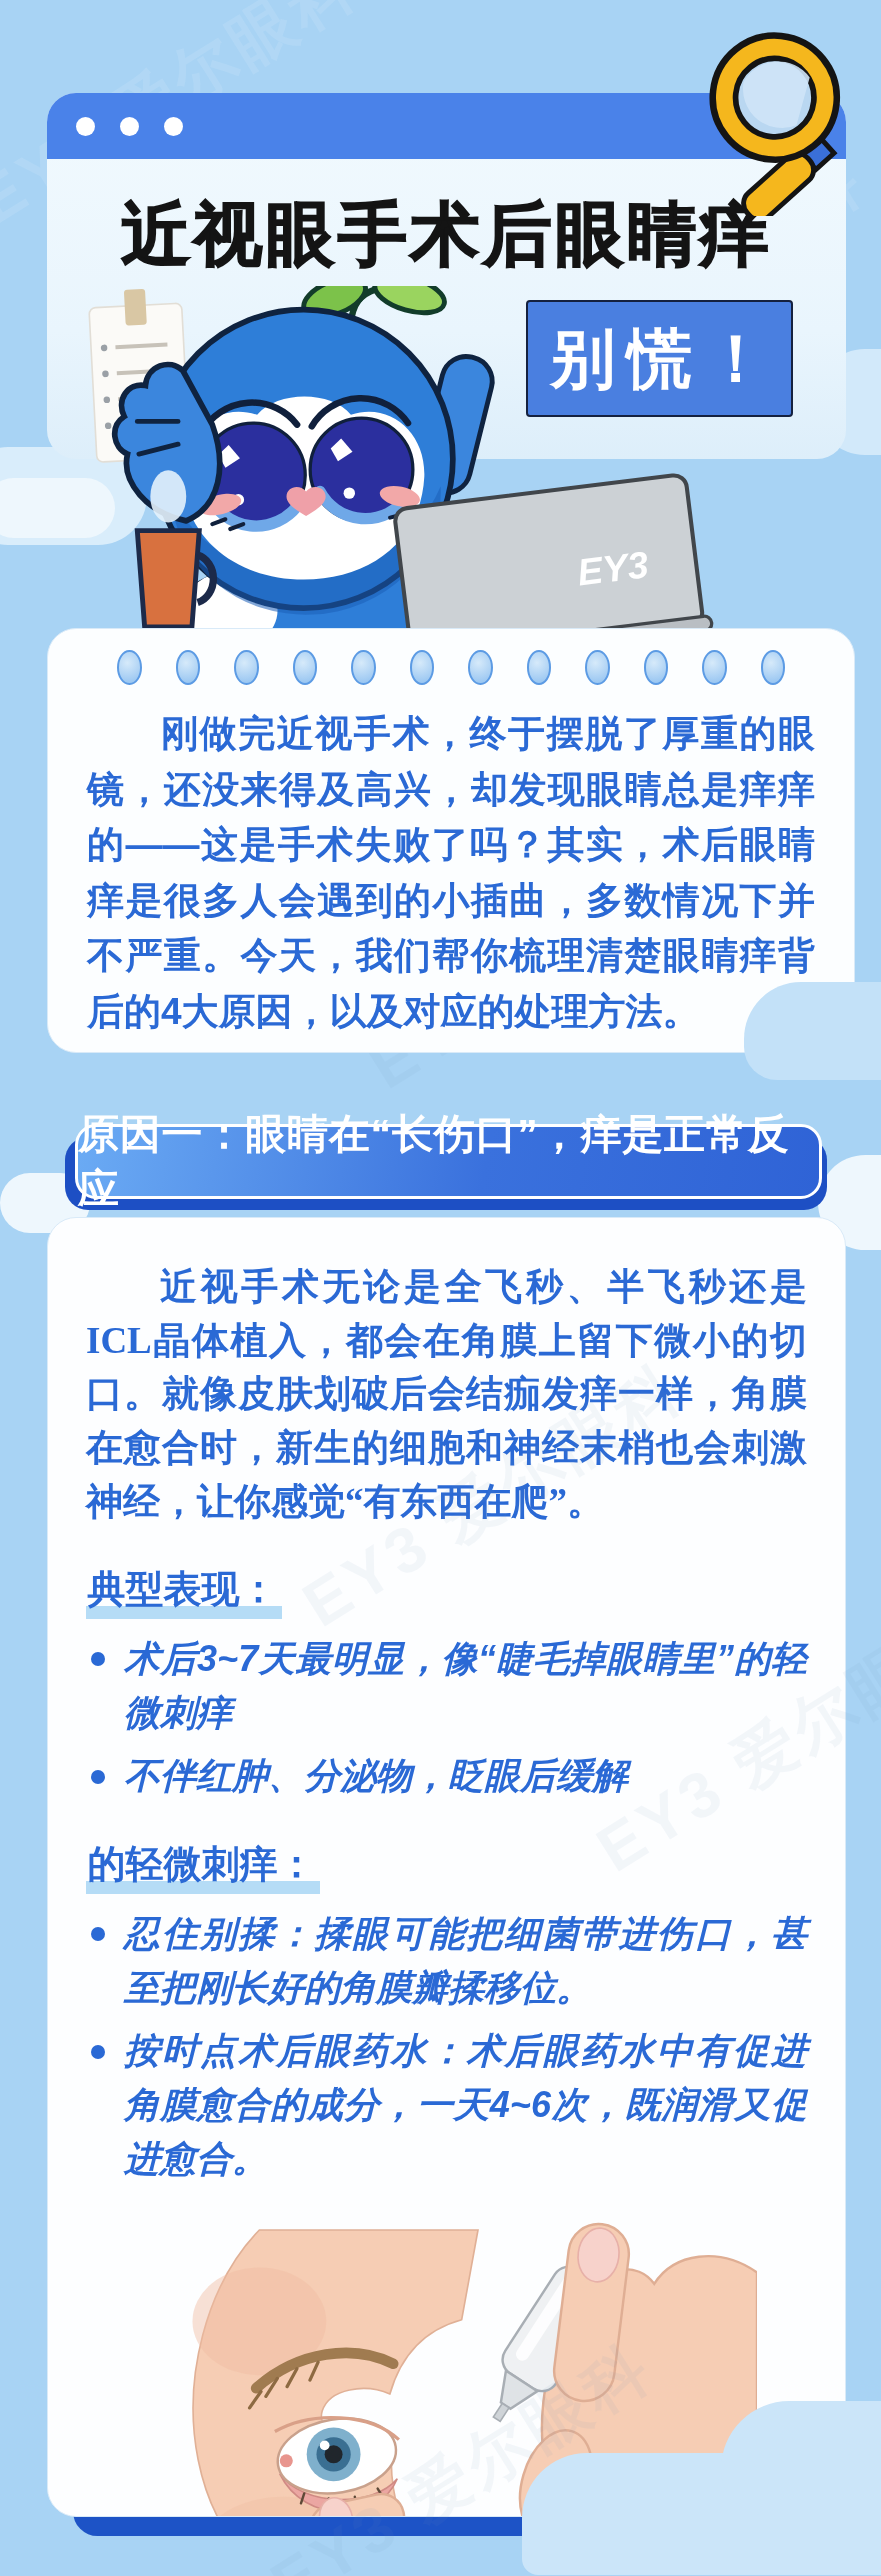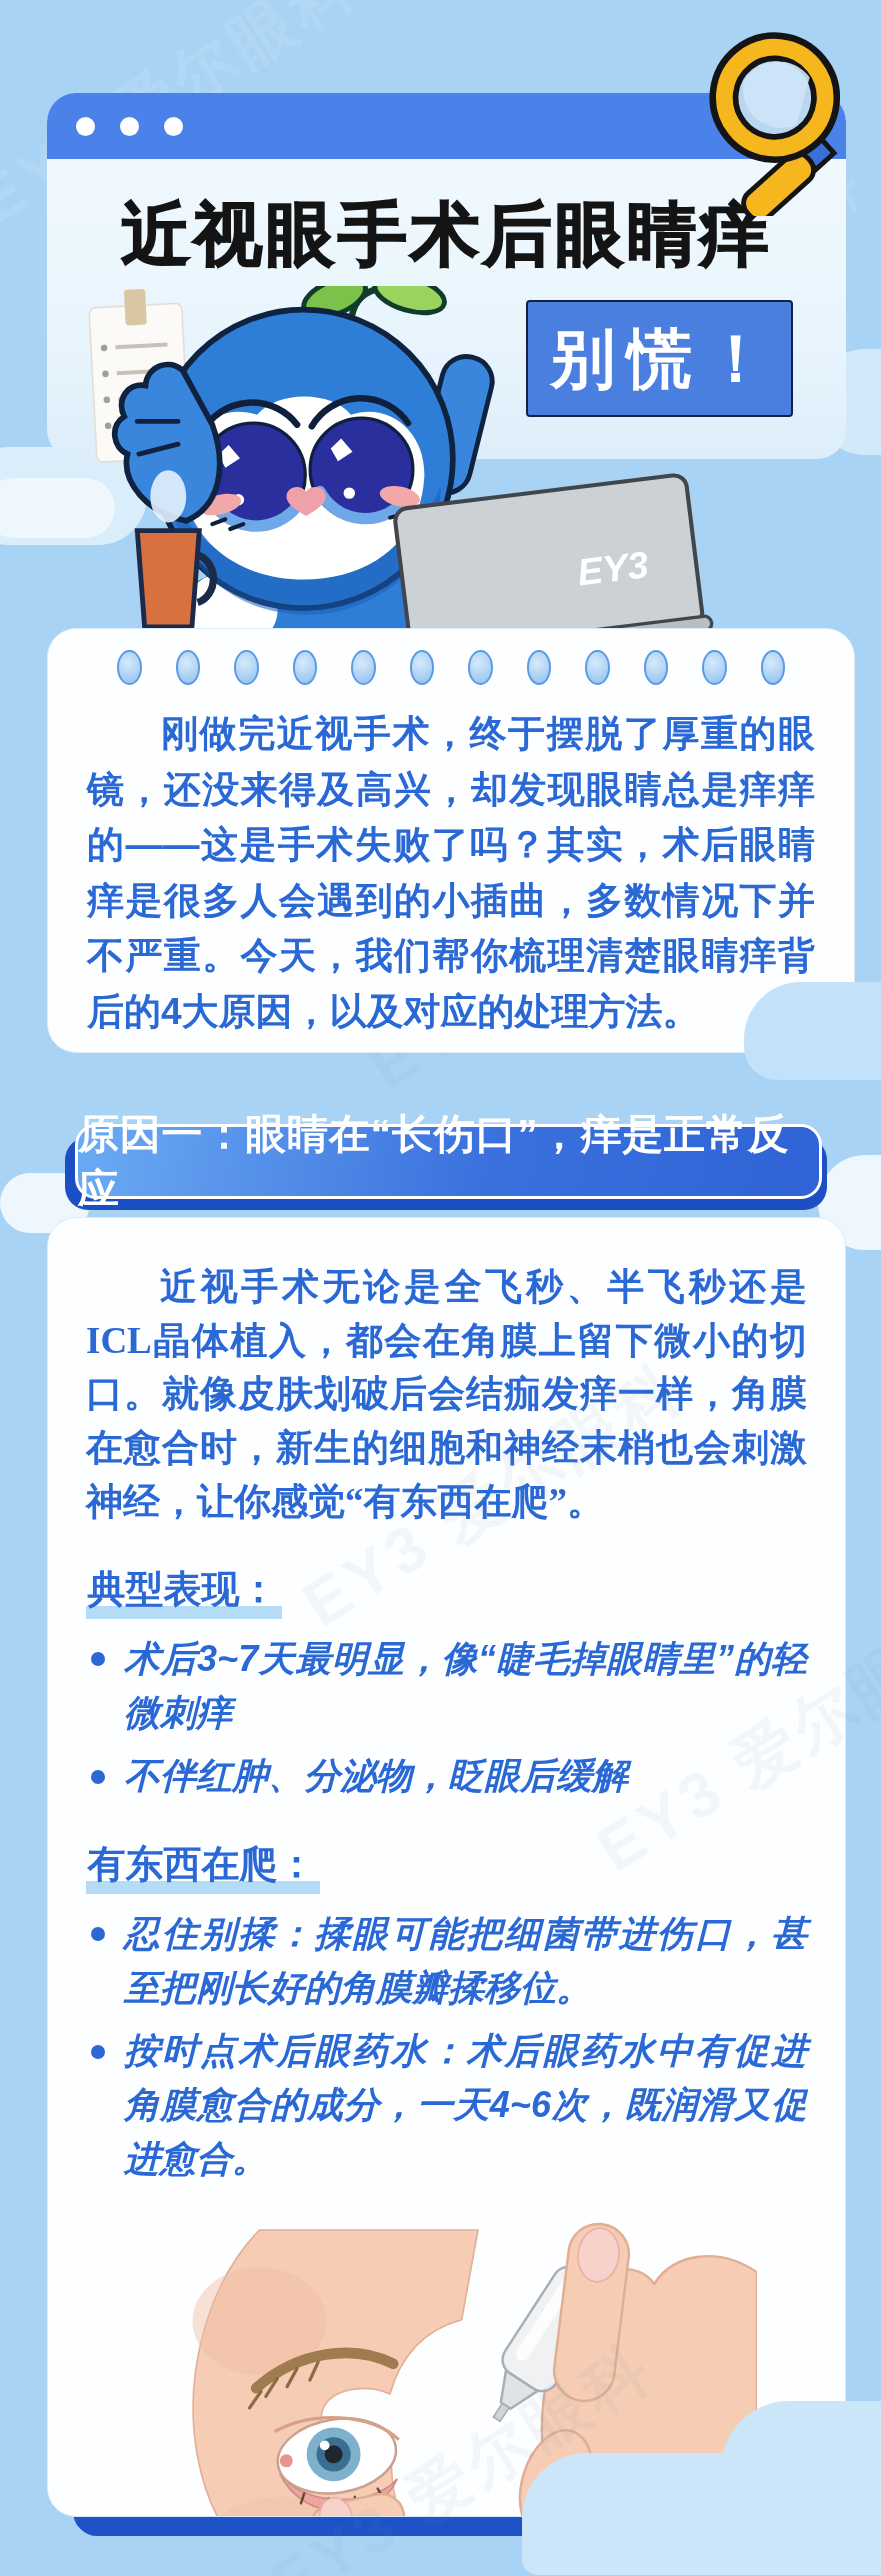--- a/index.html
+++ b/index.html
@@ -216,21 +216,21 @@
   <div class="card3-base"></div>
   <div class="card3">
     <p class="body-p">近视手术无论是全飞秒、半飞秒还是ICL晶体植入，都会在角膜上留下微小的切口。就像皮肤划破后会结痂发痒一样，角膜在愈合时，新生的细胞和神经末梢也会刺激神经，让你感觉“有东西在爬”。</p>
 
     <span class="lbl">典型表现：</span>
     <ul class="blist">
       <li>术后3~7天最明显，像“睫毛掉眼睛里”的轻微刺痒</li>
       <li>不伴红肿、分泌物，眨眼后缓解</li>
     </ul>
 
-    <span class="lbl">有东西在爬：</span>
+    <span class="lbl">的轻微刺痒：</span>
     <ul class="blist">
       <li>
         <b>忍住别揉：</b><span>揉眼可能把细菌带进伤口，甚至把刚长好的角膜瓣揉移位。</span>
       </li>
       <li>
         <b>按时点术后眼药水：</b><span>术后眼药水中有促进角膜愈合的成分，一天4~6次，既润滑又促进愈合。</span>
       </li>
     </ul>
 
     

